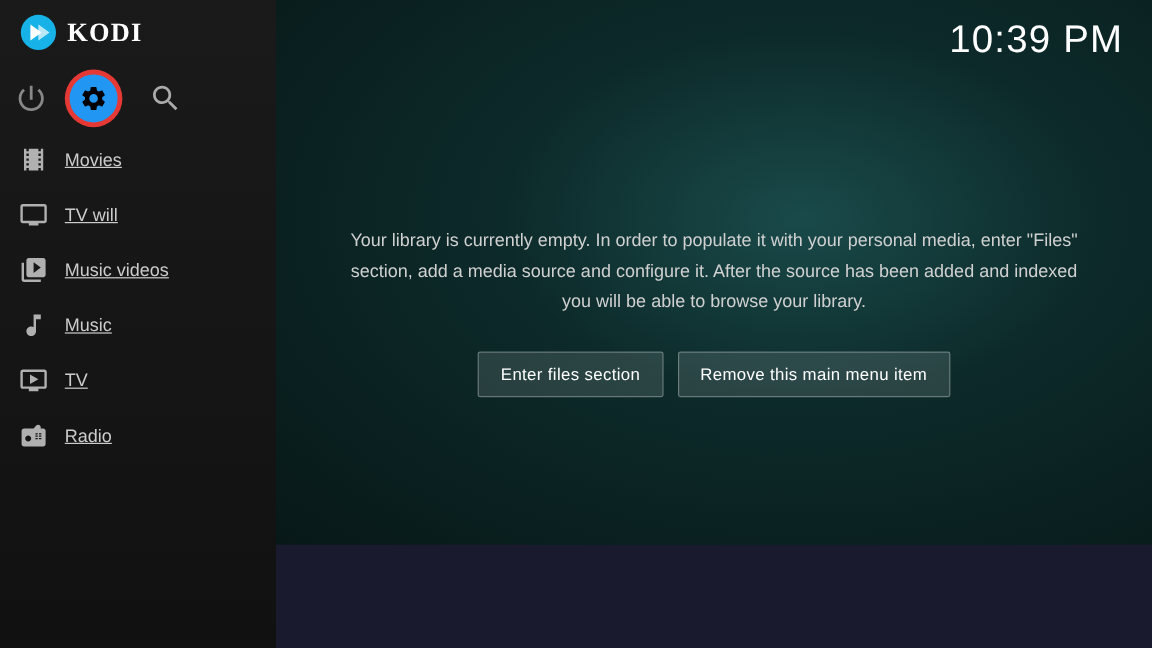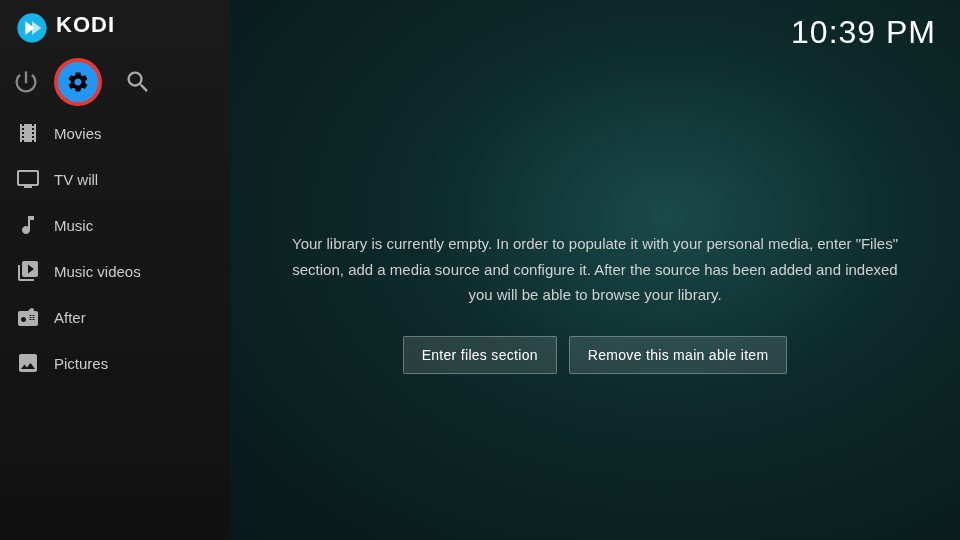--- a/index.html
+++ b/index.html
@@ -18,23 +18,25 @@
       width: 230px;
       height: 540px;
       background: linear-gradient(180deg, #1a1a1a 0%, #111111 100%);
       display: flex;
       flex-direction: column;
       flex-shrink: 0;
     }
 
     .sidebar-header {
       display: flex;
+      align-items: center;
       padding: 12px 16px;
       gap: 8px;
       height: 54px;
+      font-family: Liberation Serif, serif;
     }
 
     .kodi-logo {
       width: 32px;
       height: 32px;
       flex-shrink: 0;
     }
 
     .kodi-title {
       color: #ffffff;
@@ -85,33 +87,34 @@
     .nav-item {
       display: flex;
       align-items: center;
       padding: 10px 16px;
       gap: 14px;
       cursor: pointer;
       color: #cccccc;
       font-size: 15px;
       font-weight: 400;
       height: 46px;
+      text-decoration: underline;
     }
 
     .nav-icon {
       width: 24px;
       height: 24px;
       flex-shrink: 0;
       opacity: 0.85;
     }
 
     
     .main-content {
       flex: 1;
-      height: 540px;
+      height: 454px;
       background: radial-gradient(ellipse at 60% 40%, #1a4a4a 0%, #0d2a2a 40%, #081818 100%);
       display: flex;
       flex-direction: column;
       position: relative;
     }
 
     .top-bar {
       display: flex;
       justify-content: flex-end;
       padding: 14px 24px;
@@ -205,58 +208,58 @@
 
     <li class="nav-item">
       <svg class="nav-icon" viewBox="0 0 24 24" xmlns="http://www.w3.org/2000/svg">
         <path class="icon-svg" d="M21 3H3c-1.1 0-2 .9-2 2v12c0 1.1.9 2 2 2h5v2h8v-2h5c1.1 0 1.99-.9 1.99-2L23 5c0-1.1-.9-2-2-2zm0 14H3V5h18v12z" fill="#cccccc"></path>
       </svg>
       <span>TV will</span>
     </li>
 
     <li class="nav-item">
       <svg class="nav-icon" viewBox="0 0 24 24" xmlns="http://www.w3.org/2000/svg">
+        <path class="icon-svg" d="M4 6H2v14c0 1.1.9 2 2 2h14v-2H4V6zm16-4H8c-1.1 0-2 .9-2 2v12c0 1.1.9 2 2 2h12c1.1 0 2-.9 2-2V4c0-1.1-.9-2-2-2zm-8 12.5v-9l6 4.5-6 4.5z" fill="#cccccc"></path>
+      </svg>
+      <span>Music videos</span>
+    </li>
+
+    <li class="nav-item">
+      <svg class="nav-icon" viewBox="0 0 24 24" xmlns="http://www.w3.org/2000/svg">
         <path class="icon-svg" d="M12 3v10.55c-.59-.34-1.27-.55-2-.55-2.21 0-4 1.79-4 4s1.79 4 4 4 4-1.79 4-4V7h4V3h-6z" fill="#cccccc"></path>
       </svg>
       <span>Music</span>
     </li>
 
     <li class="nav-item">
       <svg class="nav-icon" viewBox="0 0 24 24" xmlns="http://www.w3.org/2000/svg">
-        <path class="icon-svg" d="M4 6H2v14c0 1.1.9 2 2 2h14v-2H4V6zm16-4H8c-1.1 0-2 .9-2 2v12c0 1.1.9 2 2 2h12c1.1 0 2-.9 2-2V4c0-1.1-.9-2-2-2zm-8 12.5v-9l6 4.5-6 4.5z" fill="#cccccc"></path>
-      </svg>
-      <span>Music videos</span>
-    </li>
-
+        <path class="icon-svg" d="M21 3H3c-1.1 0-2 .9-2 2v12c0 1.1.9 2 2 2h5v2h8v-2h5c1.1 0 1.99-.9 1.99-2L23 5c0-1.1-.9-2-2-2zm0 14H3V5h18v12zm-5-6l-7 4V7z" fill="#cccccc"></path>
+      </svg>
+      <span>TV</span>
+    </li>
 
     <li class="nav-item">
       <svg class="nav-icon" viewBox="0 0 24 24" xmlns="http://www.w3.org/2000/svg">
         <path class="icon-svg" d="M20 6h-2.18c.07-.23.18-.49.18-.75C18 4.01 16.99 3 15.75 3c-.65 0-1.15.24-1.55.65L12 6H4c-1.1 0-2 .9-2 2v11c0 1.1.9 2 2 2h16c1.1 0 2-.9 2-2V8c0-1.1-.9-2-2-2zM7.5 17C6.12 17 5 15.88 5 14.5S6.12 12 7.5 12 10 13.12 10 14.5 8.88 17 7.5 17zm8-6h-2v-1h2v1zm0 2h-2v-1h2v1zm0 2h-2v-1h2v1zm3-4h-2v-1h2v1zm0 2h-2v-1h2v1zm0 2h-2v-1h2v1z" fill="#cccccc"></path>
       </svg>
-      <span>After</span>
-    </li>
-
-
-
-    <li class="nav-item">
-      <svg class="nav-icon" viewBox="0 0 24 24" xmlns="http://www.w3.org/2000/svg">
-        <path class="icon-svg" d="M21 19V5c0-1.1-.9-2-2-2H5c-1.1 0-2 .9-2 2v14c0 1.1.9 2 2 2h14c1.1 0 2-.9 2-2zM8.5 13.5l2.5 3.01L14.5 12l4.5 6H5l3.5-4.5z" fill="#cccccc"></path>
-      </svg>
-      <span>Pictures</span>
-    </li>
+      <span>Radio</span>
+    </li>
+
+
+
 
   </ul>
 </aside>
 
 <main class="main-content">
   <div class="top-bar">
     <span>10:39 PM</span>
   </div>
 
   <div class="content-center">
     <p class="library-message">Your library is currently empty. In order to populate it with your personal media, enter "Files" section, add a media source and configure it. After the source has been added and indexed you will be able to browse your library.</p>
 
     <div class="action-buttons">
       <button class="btn">Enter files section</button>
-      <button class="btn">Remove this main able item</button>
+      <button class="btn">Remove this main menu item</button>
     </div>
   </div>
 </main>
 
 </body></html>

